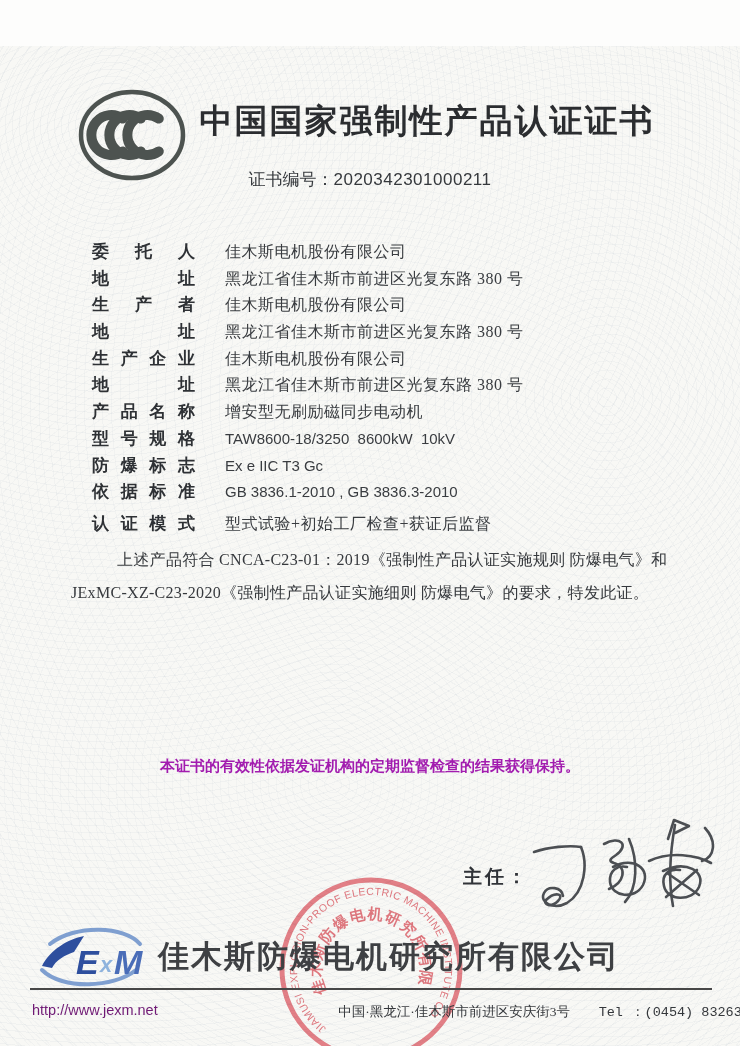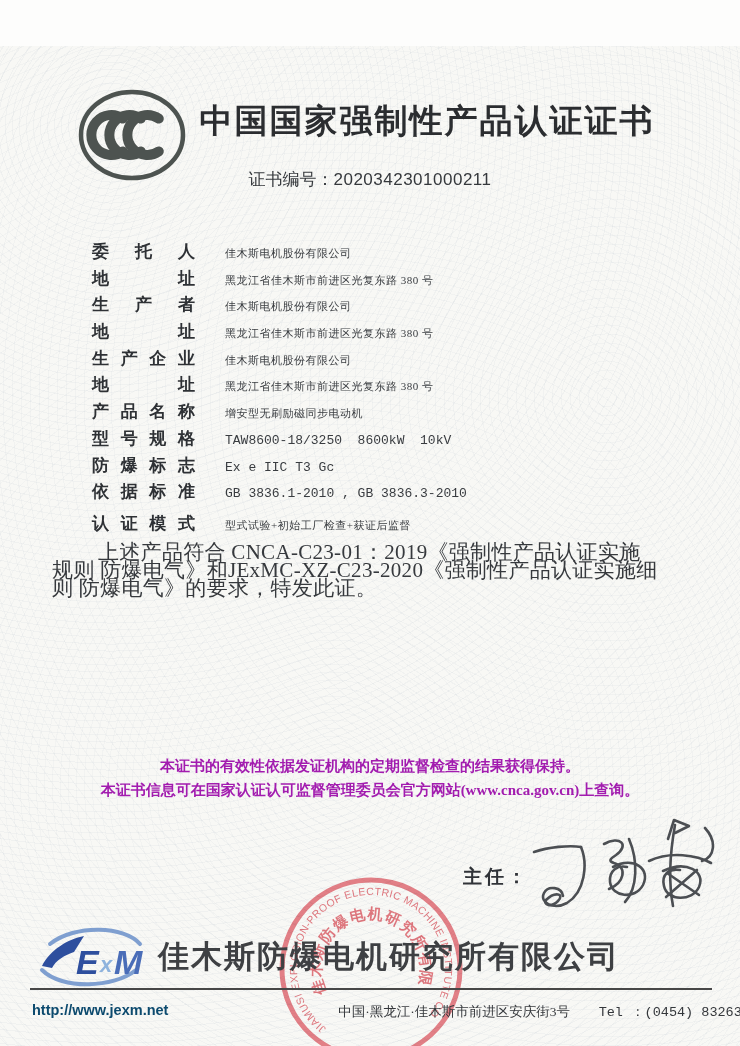--- a/index.html
+++ b/index.html
@@ -32,47 +32,47 @@
   .certline .num{letter-spacing:.5px;}
 
   
   .fields{left:92px;top:240px;width:600px;}
   .frow{display:flex;align-items:baseline;height:26.7px;}
   .flabel{
     display:inline-flex;justify-content:space-between;
     width:103px;flex:0 0 103px;margin-right:30px;
     font-size:17px;font-weight:bold;color:#2e3135;
   }
-  .fvalue{font-size:11px;color:#393c40;letter-spacing:.5px;white-space:pre;}
-  .fvalue.mono{font-family:Liberation Mono, monospace;font-size:13px;letter-spacing:0;}
+  .fvalue{font-size:16px;color:#393c40;letter-spacing:.5px;white-space:pre;}
+  .fvalue.mono{font-family:Liberation Sans, sans-serif;font-size:15px;letter-spacing:0;}
   .frow.mode{margin-top:5px;}
 
   .statement{
-    left:52px;top:543px;width:608px;font-size:21px;line-height:18px;
+    left:71px;top:543px;width:608px;font-size:16px;line-height:33px;
     text-indent:46px;color:#36393d;letter-spacing:.3px;
   }
   .infoblock{left:88px;top:603px;font-size:15.5px;line-height:27px;color:#34373b;font-weight:bold;letter-spacing:.4px;}
   .notes{left:60px;top:754px;width:620px;text-align:center;font-size:15px;line-height:24px;color:#a21caf;font-weight:bold;}
 
   
   .director{left:463px;top:864px;font-size:19px;font-weight:bold;color:#303338;letter-spacing:3px;}
   .sig{left:518px;top:808px;width:205px;height:112px;}
 
   
   .stamp{left:271px;top:869px;width:200px;height:200px;transform:rotate(-8deg);
          mix-blend-mode:multiply;opacity:.88;}
 
   
   .jexm{left:30px;top:920px;width:122px;height:74px;}
   .company{
     left:158px;top:936px;font-family:"Liberation Sans",sans-serif;
     font-size:31px;font-weight:600;letter-spacing:2px;color:#3e4043;white-space:nowrap;
   }
   .rule{left:30px;top:988px;width:682px;height:2px;background:#474747;}
-  .weburl{left:32px;top:1002px;font-family:"Liberation Sans",sans-serif;font-weight:bold;font-size:14.5px;color:#0c4a6e;}
+  .weburl{left:32px;top:1002px;font-family:"Liberation Sans",sans-serif;font-weight:normal;font-size:14.5px;color:#701a75;}
   .address{left:170px;top:1003px;width:400px;text-align:right;font-size:13.5px;font-weight:normal;color:#34373b;}
   .tel{left:0;top:1003px;width:712px;text-align:right;font-family:"Liberation Mono",monospace;font-size:13.5px;color:#34373b;margin-left:46px;}
 </style>
 </head>
 <body>
 
 <div id="page">
   <div class="topband abs"></div>
 
   <svg class="abs ccc-logo" viewBox="0 0 112 100" aria-hidden="true">
@@ -180,21 +180,20 @@
         </span>
       <span class="fvalue">型式试验+初始工厂检查+获证后监督</span>
     </div>
   </div>
 
   <div class="abs statement">上述产品符合 CNCA-C23-01：2019《强制性产品认证实施规则 防爆电气》和JExMC-XZ-C23-2020《强制性产品认证实施细则 防爆电气》的要求，特发此证。</div>
 
 
   <div class="abs notes">
     <div>本证书的有效性依据发证机构的定期监督检查的结果获得保持。</div>
-    <div>本证书信息可在国家认证认可监督管理委员会官方网站(www.cnca.gov.cn)上查询。</div>
   </div>
 
   <div class="abs director">主任：</div>
   <svg class="abs sig" viewBox="0 0 205 112" aria-hidden="true">
     <g fill="none" stroke="#3a3d42" stroke-width="2.6" stroke-linecap="round" stroke-linejoin="round" opacity=".9">
       <path d="M16,44 C30,39 52,37 63,39"></path>
       <path d="M63,39 C70,56 67,84 49,95 C36,102 21,95 26,85 C30,77 44,79 45,88"></path>
       <path d="M28,92 C37,83 47,86 40,93 C33,100 25,97 28,92"></path>
       <path d="M86,36 C102,27 112,37 98,47 C92,51 90,53 96,55 C110,59 106,75 91,81"></path>
       <path d="M111,31 C120,52 120,80 107,94"></path>

